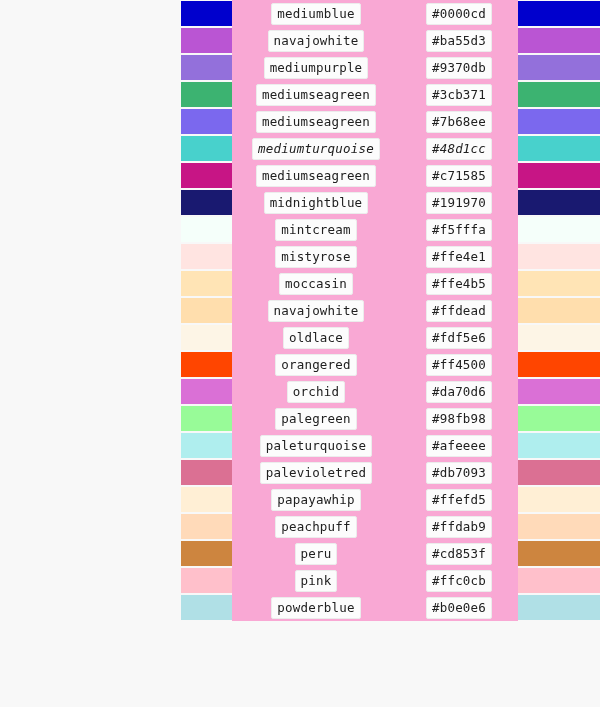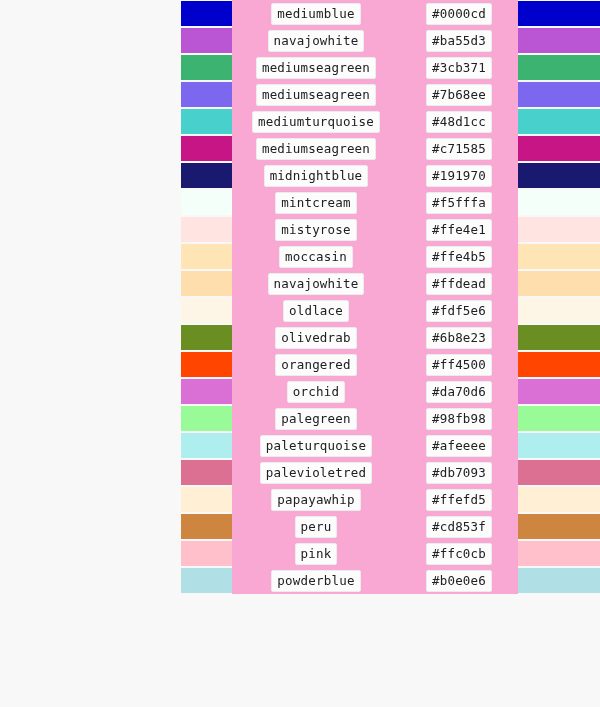--- a/index.html
+++ b/index.html
@@ -107,40 +107,51 @@
         </td>
         <td class="cell-name"><span class="chip">navajowhite</span></td>
         <td class="cell-hex"><span class="chip">#ba55d3</span></td>
         <td class="cell-swatch-right">
           <span class="swatch-wrap" style="background-color: rgb(186, 85, 211);"></span>
         </td>
       </tr>
       <tr style="height: 27px;">
         <td class="cell-spacer"></td>
         <td class="cell-swatch-left">
+          <span class="swatch-wrap" style="background-color: rgb(147, 112, 219);"></span>
+        </td>
+        <td class="cell-name"><span class="chip">mediumpurple</span></td>
+        <td class="cell-hex"><span class="chip">#9370db</span></td>
+        <td class="cell-swatch-right">
+          <span class="swatch-wrap" style="background-color: rgb(147, 112, 219);"></span>
+        </td>
+      </tr>
+      <tr style="height: 27px;">
+        <td class="cell-spacer"></td>
+        <td class="cell-swatch-left">
           <span class="swatch-wrap" style="background-color: rgb(60, 179, 113);"></span>
         </td>
         <td class="cell-name"><span class="chip">mediumseagreen</span></td>
         <td class="cell-hex"><span class="chip">#3cb371</span></td>
         <td class="cell-swatch-right">
           <span class="swatch-wrap" style="background-color: rgb(60, 179, 113);"></span>
         </td>
       </tr>
       <tr style="height: 27px;">
         <td class="cell-spacer"></td>
         <td class="cell-swatch-left">
           <span class="swatch-wrap" style="background-color: rgb(123, 104, 238);"></span>
         </td>
         <td class="cell-name"><span class="chip">mediumseagreen</span></td>
         <td class="cell-hex"><span class="chip">#7b68ee</span></td>
         <td class="cell-swatch-right">
           <span class="swatch-wrap" style="background-color: rgb(123, 104, 238);"></span>
         </td>
       </tr>
-      <tr style="height: 27px;">
+      <tr style="height: 27px; font-style: italic;">
         <td class="cell-spacer"></td>
         <td class="cell-swatch-left">
           <span class="swatch-wrap" style="background-color: rgb(72, 209, 204);"></span>
         </td>
         <td class="cell-name"><span class="chip">mediumturquoise</span></td>
         <td class="cell-hex"><span class="chip">#48d1cc</span></td>
         <td class="cell-swatch-right">
           <span class="swatch-wrap" style="background-color: rgb(72, 209, 204);"></span>
         </td>
       </tr>
@@ -217,31 +228,20 @@
         </td>
         <td class="cell-name"><span class="chip">oldlace</span></td>
         <td class="cell-hex"><span class="chip">#fdf5e6</span></td>
         <td class="cell-swatch-right">
           <span class="swatch-wrap" style="background-color: rgb(253, 245, 230);"></span>
         </td>
       </tr>
       <tr style="height: 27px;">
         <td class="cell-spacer"></td>
         <td class="cell-swatch-left">
-          <span class="swatch-wrap" style="background-color: rgb(107, 142, 35);"></span>
-        </td>
-        <td class="cell-name"><span class="chip">olivedrab</span></td>
-        <td class="cell-hex"><span class="chip">#6b8e23</span></td>
-        <td class="cell-swatch-right">
-          <span class="swatch-wrap" style="background-color: rgb(107, 142, 35);"></span>
-        </td>
-      </tr>
-      <tr style="height: 27px;">
-        <td class="cell-spacer"></td>
-        <td class="cell-swatch-left">
           <span class="swatch-wrap" style="background-color: rgb(255, 69, 0);"></span>
         </td>
         <td class="cell-name"><span class="chip">orangered</span></td>
         <td class="cell-hex"><span class="chip">#ff4500</span></td>
         <td class="cell-swatch-right">
           <span class="swatch-wrap" style="background-color: rgb(255, 69, 0);"></span>
         </td>
       </tr>
       <tr style="height: 27px;">
         <td class="cell-spacer"></td>
@@ -291,20 +291,31 @@
         <td class="cell-spacer"></td>
         <td class="cell-swatch-left">
           <span class="swatch-wrap" style="background-color: rgb(255, 239, 213);"></span>
         </td>
         <td class="cell-name"><span class="chip">papayawhip</span></td>
         <td class="cell-hex"><span class="chip">#ffefd5</span></td>
         <td class="cell-swatch-right">
           <span class="swatch-wrap" style="background-color: rgb(255, 239, 213);"></span>
         </td>
       </tr>
+      <tr style="height: 27px;">
+        <td class="cell-spacer"></td>
+        <td class="cell-swatch-left">
+          <span class="swatch-wrap" style="background-color: rgb(255, 218, 185);"></span>
+        </td>
+        <td class="cell-name"><span class="chip">peachpuff</span></td>
+        <td class="cell-hex"><span class="chip">#ffdab9</span></td>
+        <td class="cell-swatch-right">
+          <span class="swatch-wrap" style="background-color: rgb(255, 218, 185);"></span>
+        </td>
+      </tr>
       <tr style="height: 27px; margin-left: 20px;">
         <td class="cell-spacer"></td>
         <td class="cell-swatch-left">
           <span class="swatch-wrap" style="background-color: rgb(205, 133, 63);"></span>
         </td>
         <td class="cell-name"><span class="chip">peru</span></td>
         <td class="cell-hex"><span class="chip">#cd853f</span></td>
         <td class="cell-swatch-right">
           <span class="swatch-wrap" style="background-color: rgb(205, 133, 63);"></span>
         </td>

